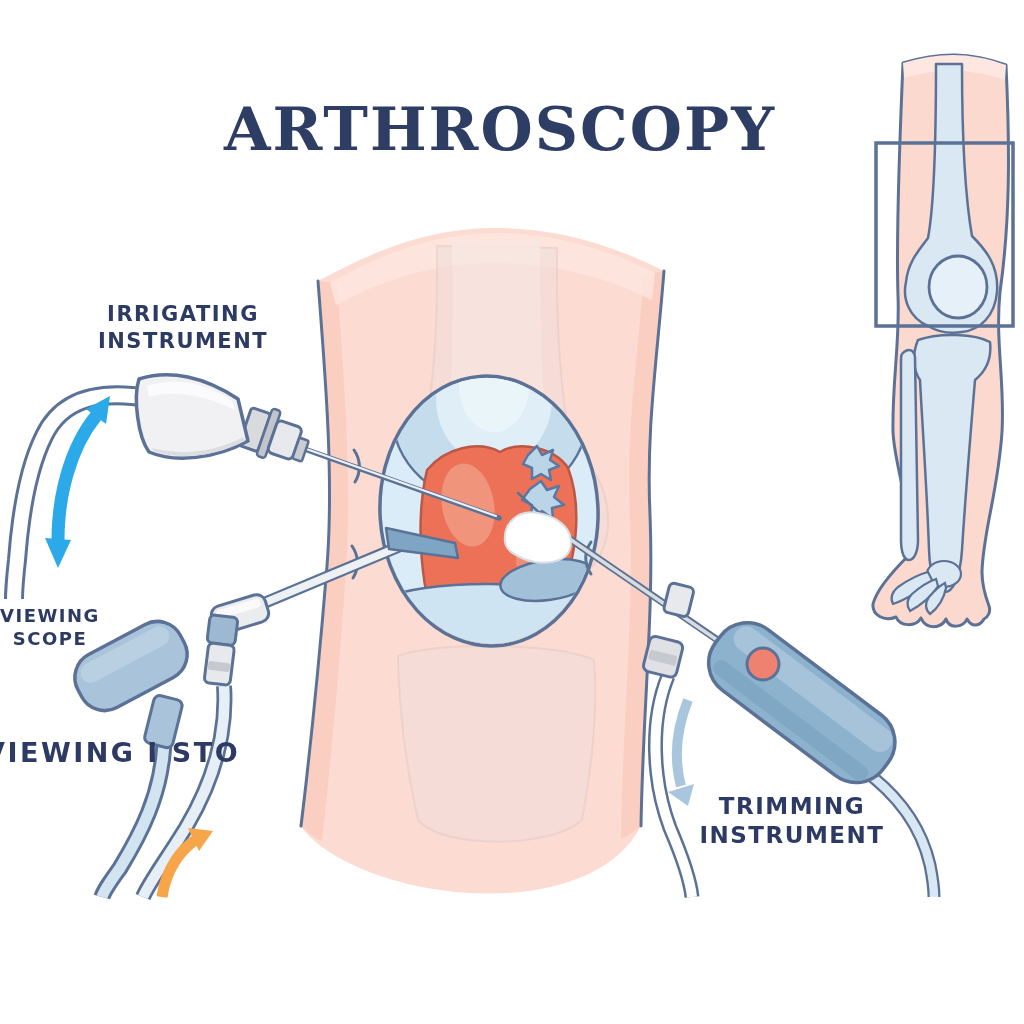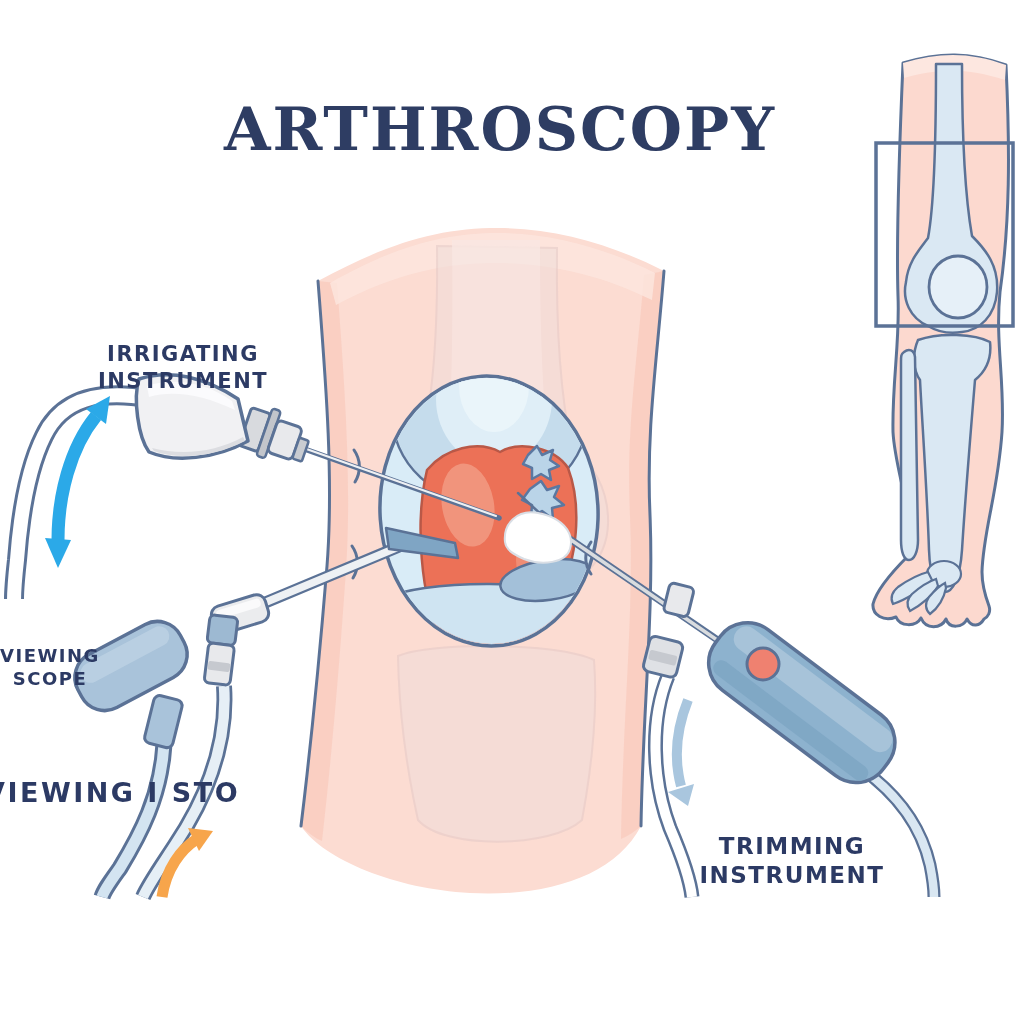--- a/index.html
+++ b/index.html
@@ -1,20 +1,20 @@
 <!DOCTYPE html>
 <html><head>
 <meta charset="utf-8">
 <style>
   html,body{margin:0;padding:0;background:#ffffff;}
   #stage{position:relative;width:1024px;height:1024px;background:#ffffff;overflow:hidden;
          font-family:"DejaVu Sans","Liberation Sans",sans-serif;}
   #art{position:absolute;left:0;top:0;}
   .lbl{position:absolute;color:#2c3a64;font-weight:bold;white-space:pre-line;
-       text-align:center;letter-spacing:1.5px;line-height:1.28;margin-top:40px;}
+       text-align:center;letter-spacing:1.5px;line-height:1.28;}
   #title{position:absolute;left:0;top:94px;width:1000px;text-align:center;
          font-family:"DejaVu Serif","Liberation Serif",serif;font-weight:bold;
          font-size:60px;letter-spacing:2px;color:#2e3d63;}
   #lbl-irrigating{left:83px;top:301px;width:200px;font-size:21px;}
   #lbl-viewscope{left:-6px;top:604px;width:112px;font-size:18px;}
   #lbl-viewpartial{left:-16px;top:736px;font-size:27px;letter-spacing:2.5px;white-space:nowrap;text-align:left;}
   #lbl-trimming{left:692px;top:792px;width:200px;font-size:23px;}
 </style>
 </head>
 <body>

